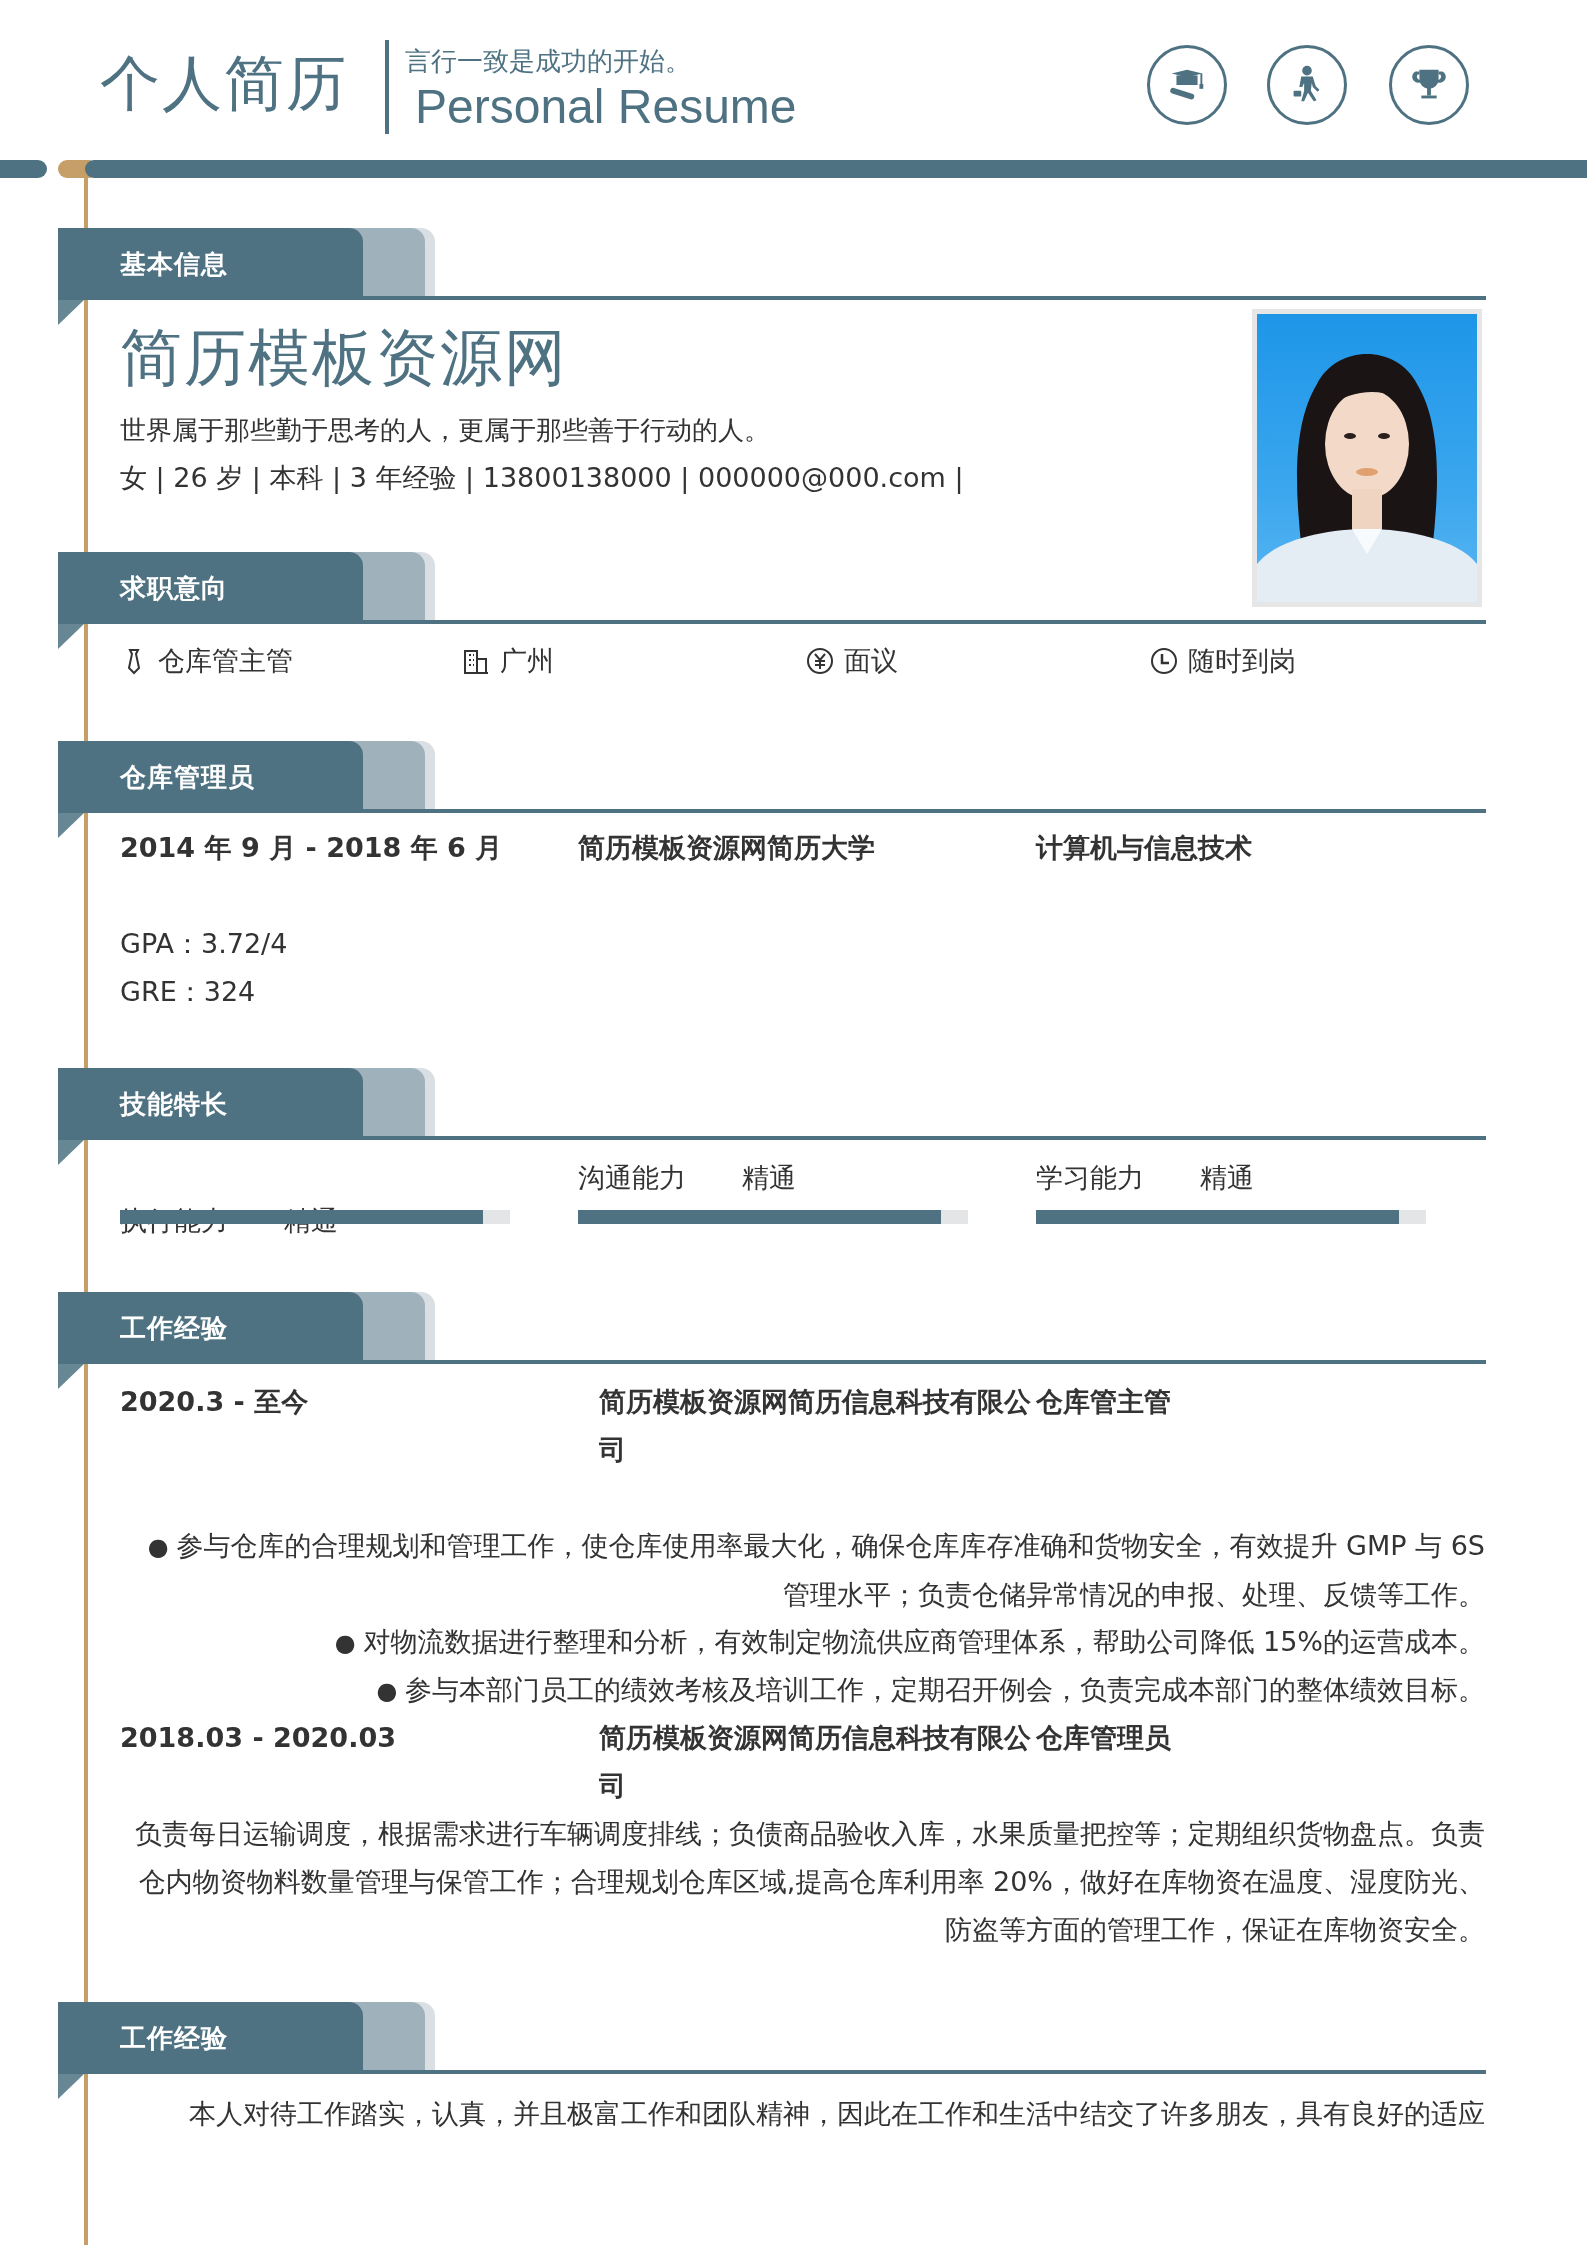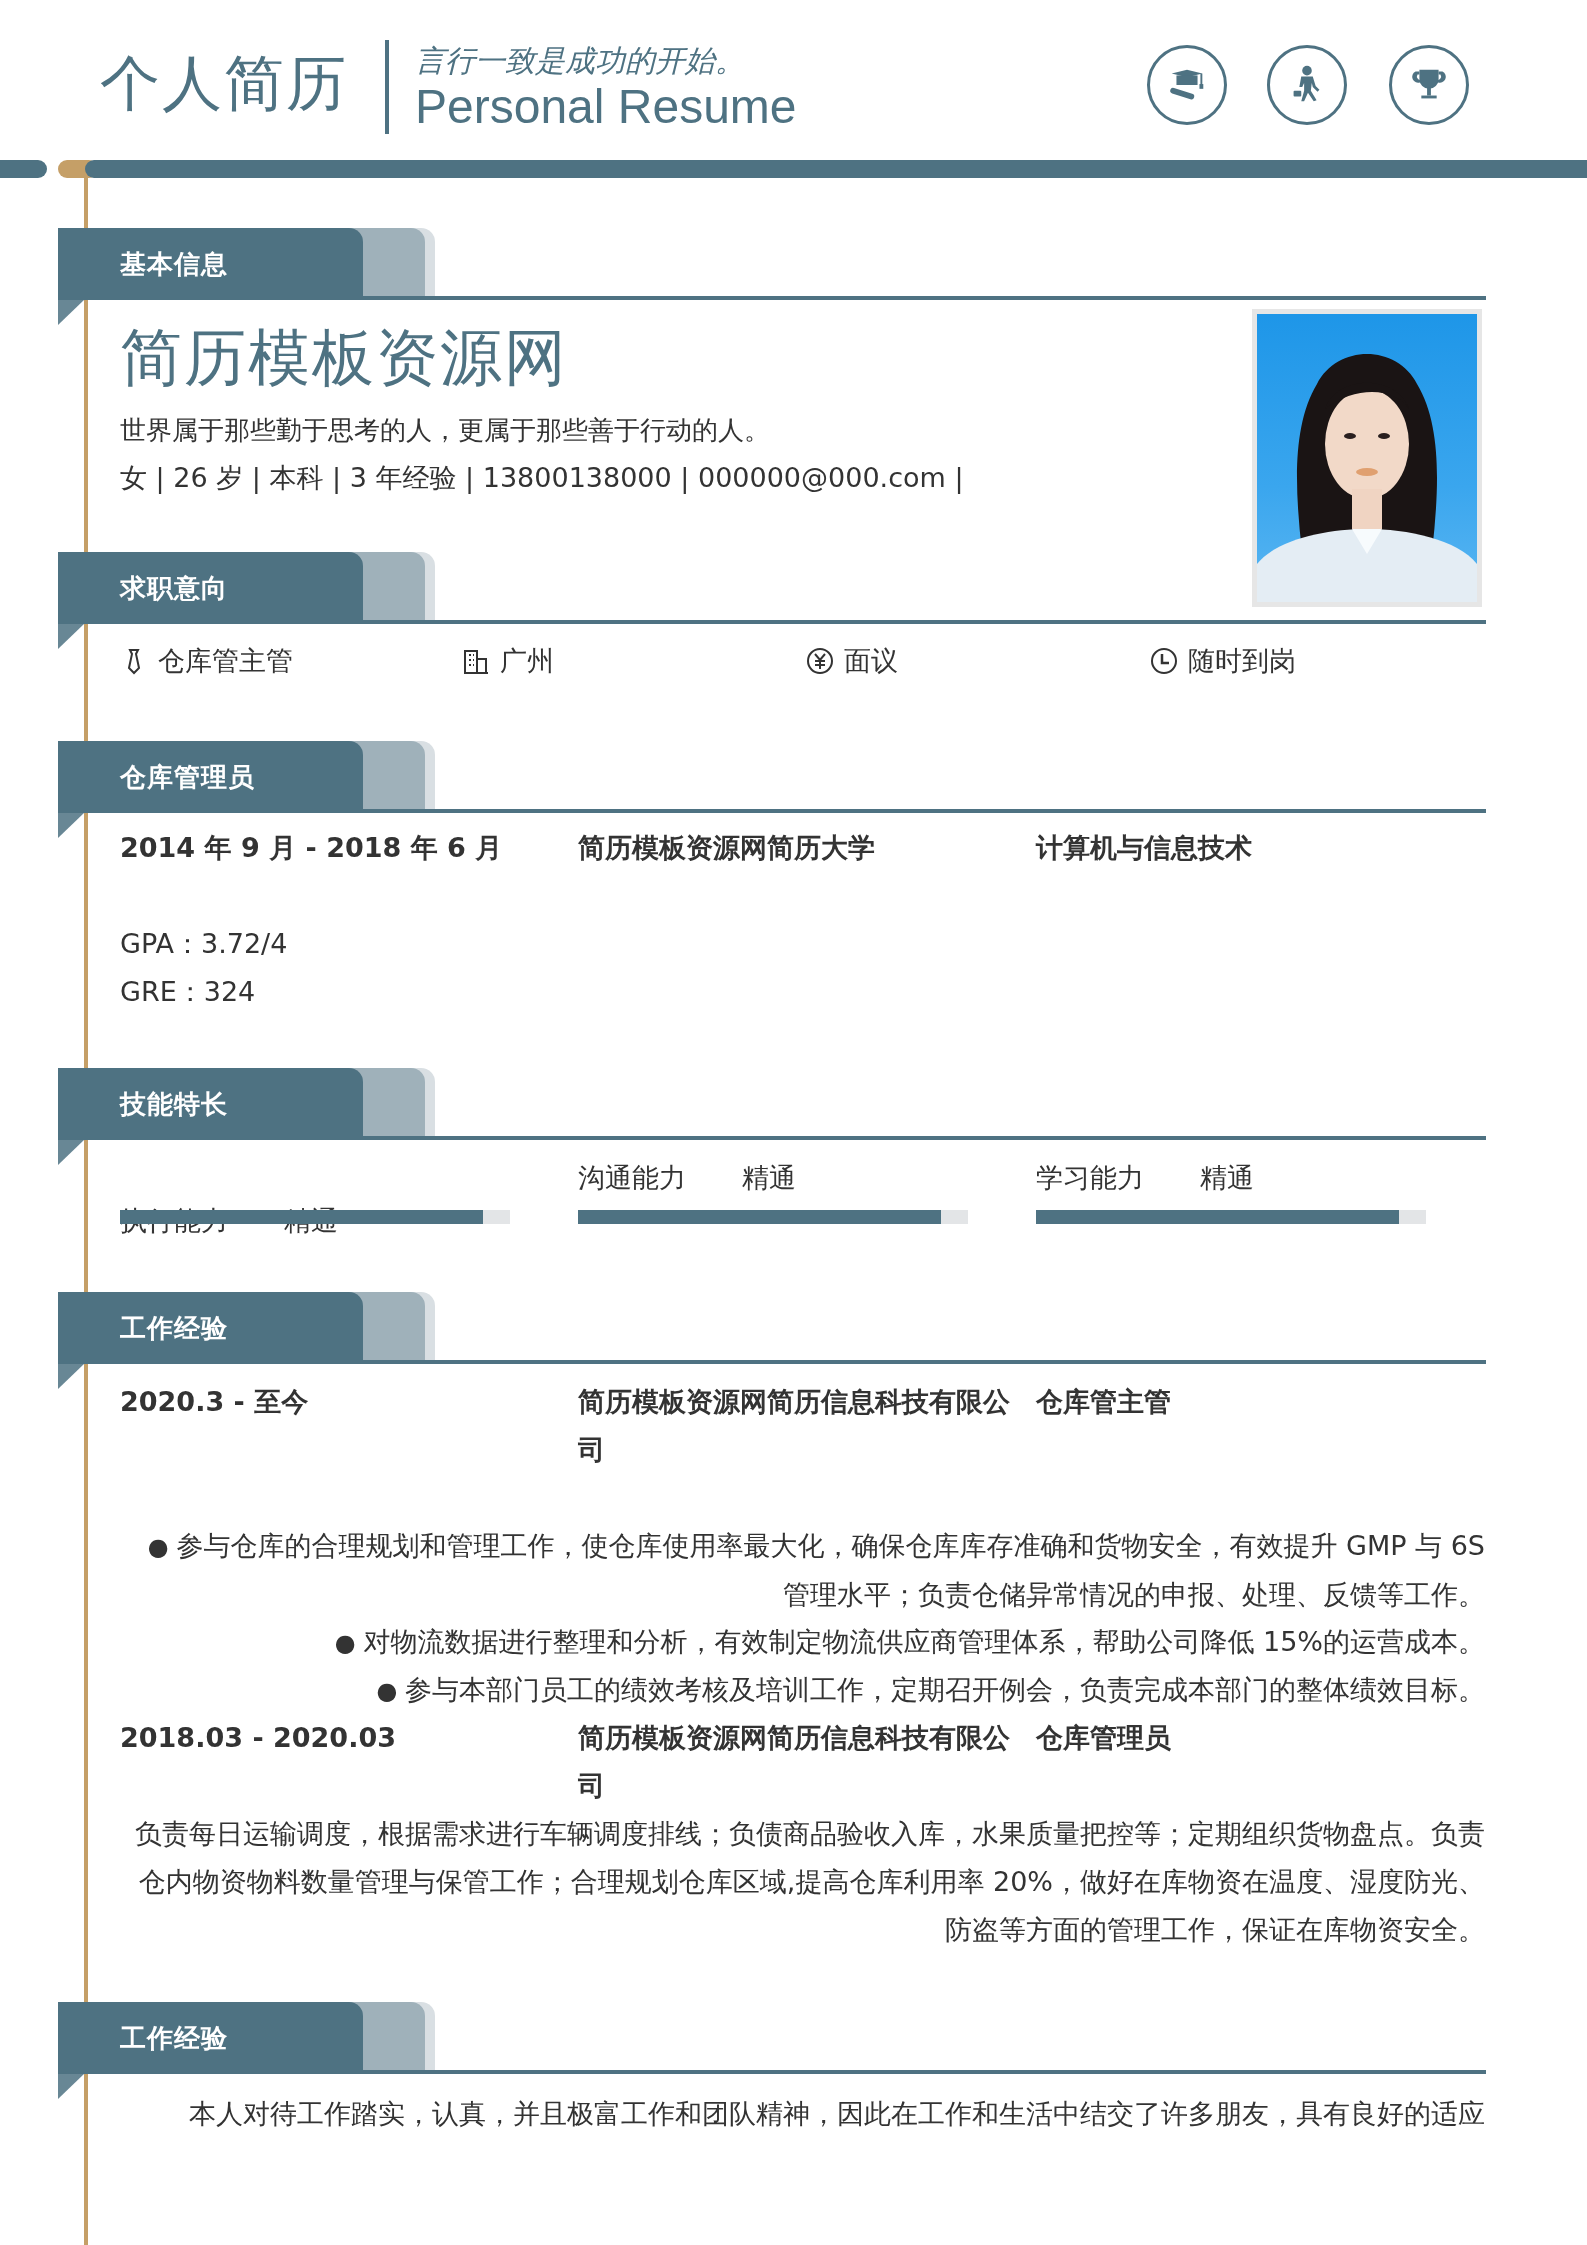--- a/index.html
+++ b/index.html
@@ -1,21 +1,21 @@
 <!DOCTYPE html>
 <html><head>
 <meta charset="utf-8">
 <style>
   html, body { margin:0; padding:0; background:#ffffff; }
   body { width:1587px; height:2245px; position:relative; overflow:hidden;
          font-family:"DejaVu Sans","Liberation Sans",sans-serif; color:#333333; }
   .abs { position:absolute; }
   .title-cn { left:100px; top:40px; font-size:60px; color:#4e7282; letter-spacing:2px; line-height:86px; }
   .title-div { left:385px; top:40px; width:4px; height:94px; background:#4e7282; }
-  .motto { left:415px; top:44px; font-size:30px; color:#4e7282; line-height:34px;font-style:italic; }
+  .motto { left:405px; top:44px; font-size:26px; color:#4e7282; line-height:34px; }
   .title-en { left:415px; top:78px; font-size:48px; color:#4e7282; line-height:58px; font-family:"Liberation Sans","DejaVu Sans",sans-serif; }
   .icon-circle { width:74px; height:74px; border:3px solid #4e7282; border-radius:50%;
                  display:flex; align-items:center; justify-content:center; top:45px; }
   .icon-circle svg { width:46px; height:46px; fill:#4e7282; }
   .bar-left { left:0; top:160px; width:47px; height:18px; background:#4e7282; border-radius:0 9px 9px 0; }
   .bar-gold { left:58px; top:160px; width:40px; height:18px; background:#c59f67; border-radius:9px; }
   .bar-main { left:85px; top:160px; width:1502px; height:18px; background:#4e7282; border-radius:9px 0 0 9px; }
   .vline { left:84px; top:178px; width:4px; height:2067px; background:#c59f67; }
 
   .sec { position:absolute; left:58px; width:1428px; height:97px; }
@@ -38,21 +38,21 @@
   .intent-item svg { width:28px; height:28px; }
 
   .edu-row { top:830px; font-size:27px; font-weight:bold; line-height:36px; color:#333; }
   .edu-detail { left:120px; font-size:27px; line-height:36px; color:#333; }
 
   .skill-label { top:1160px; font-size:27px; line-height:36px; color:#333; white-space:pre; }
   .skill-track { top:1210px; width:390px; height:14px; background:#e3e5e7; }
   .skill-fill { height:14px; background:#4e7282; }
 
   .work-date { font-size:27px; font-weight:bold; line-height:36px; color:#333; }
-  .work-co { font-size:27px; font-weight:bold; line-height:48px; color:#333; width:440px; }
+  .work-co { font-size:27px; font-weight:bold; line-height:48px; color:#333; width:440px;margin-left:21px; }
   .work-role { font-size:27px; font-weight:bold; line-height:36px; color:#333; }
   .para { left:120px; width:1365px; font-size:27px; line-height:48px; color:#333;text-align:right; }
   .bullet::before { content:"● "; font-size:24px; }
 </style>
 </head>
 <body>
 
 <div class="abs title-cn">个人简历</div>
 <div class="abs title-div"></div>
 <div class="abs motto">言行一致是成功的开始。</div>

